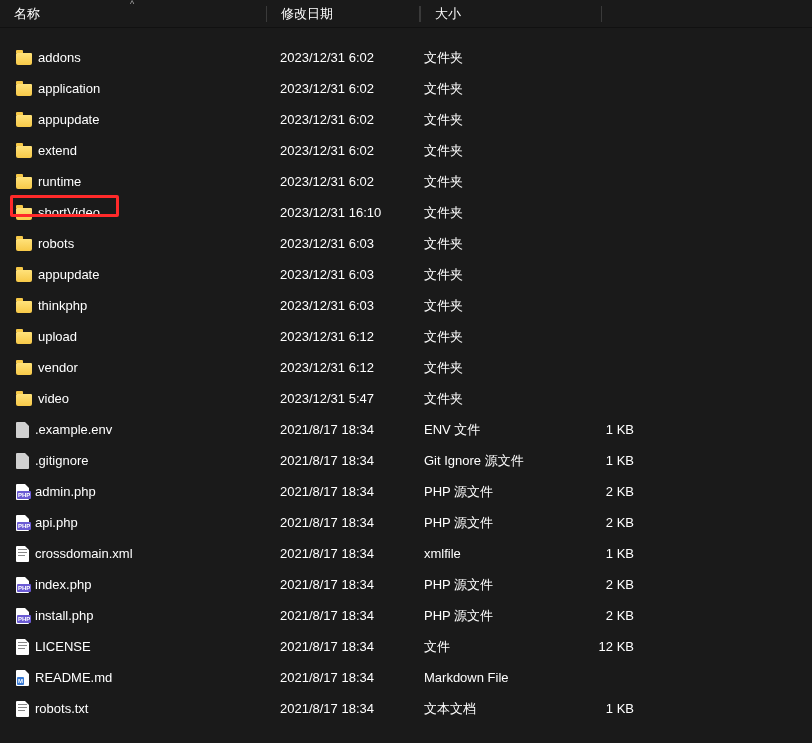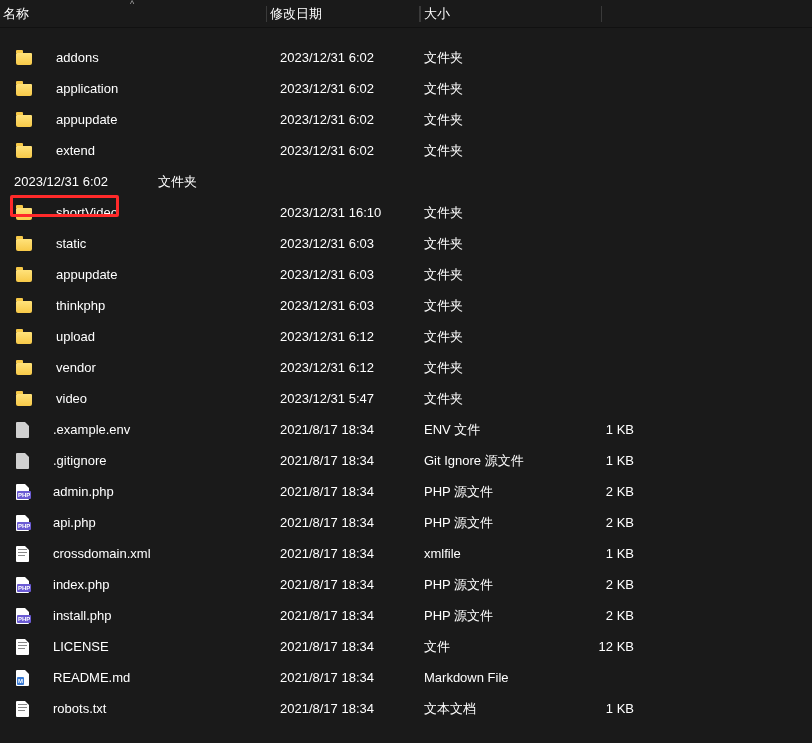--- a/index.html
+++ b/index.html
@@ -18,21 +18,21 @@
     align-items: center;
     height: 28px;
     background: #1a1a1a;
     border-bottom: 1px solid #111;
     user-select: none;
   }
   .header .col {
     display: flex;
     align-items: center;
     height: 100%;
-    padding-left: 3px;
+    padding-left: 14px;
     color: #fff;
     position: relative;
   }
   .header .col.name { width: 266px; }
   .header .col.date { width: 152px; }
   .header .col.type { width: 126px; }
   .header .col.size { width: 180px; }
   .header .sort-ind {
     position: absolute;
     top: -1px;
@@ -52,21 +52,21 @@
   .row {
     display: flex;
     align-items: center;
     height: 31px;
   }
   .row .cell-name {
     width: 266px;
     display: flex;
     align-items: center;
     padding-left: 16px;
-    gap: 24px;
+    gap: 6px;
   }
   .row .cell-date {
     width: 152px;
     padding-left: 14px;
   }
   .row .cell-type {
     width: 126px;
     padding-left: 6px;
   }
   .row .cell-size {
@@ -193,37 +193,41 @@
     <div class="row">
       <div class="cell-name">
         <span class="icon folder"></span>
         <span>extend</span>
       </div>
       <div class="cell-date">2023/12/31 6:02</div>
       <div class="cell-type">文件夹</div>
       <div class="cell-size"></div>
     </div>
     <div class="row">
+      <div class="cell-name">
+        <span class="icon folder"></span>
+        <span>runtime</span>
+      </div>
       <div class="cell-date">2023/12/31 6:02</div>
       <div class="cell-type">文件夹</div>
       <div class="cell-size"></div>
     </div>
     <div class="row">
       <div class="cell-name">
         <span class="icon folder"></span>
         <span>shortVideo</span>
       </div>
       <div class="cell-date">2023/12/31 16:10</div>
       <div class="cell-type">文件夹</div>
       <div class="cell-size"></div>
     </div>
     <div class="row">
       <div class="cell-name">
         <span class="icon folder"></span>
-        <span>static</span>
+        <span>robots</span>
       </div>
       <div class="cell-date">2023/12/31 6:03</div>
       <div class="cell-type">文件夹</div>
       <div class="cell-size"></div>
     </div>
     <div class="row">
       <div class="cell-name">
         <span class="icon folder"></span>
         <span>appupdate</span>
       </div>

